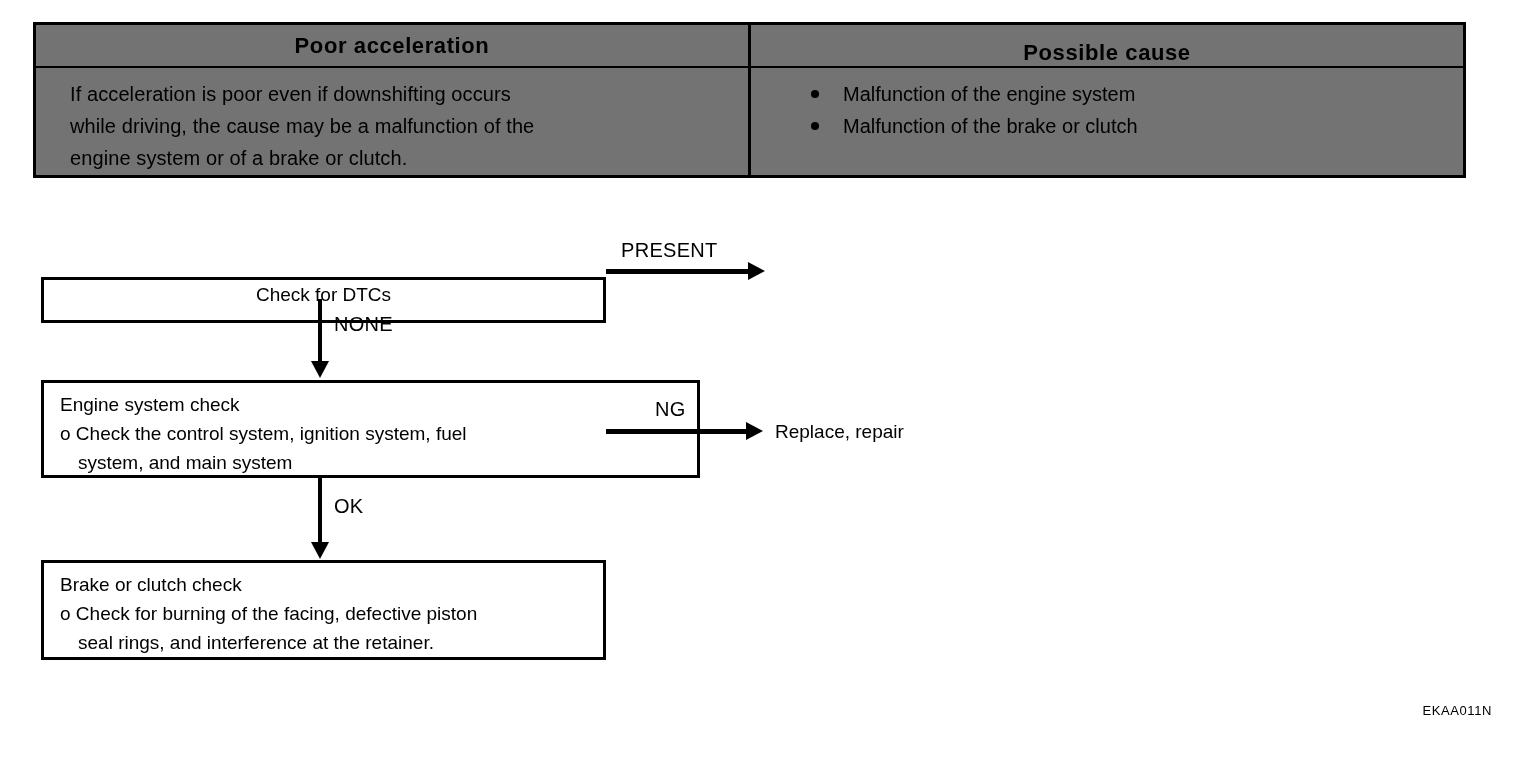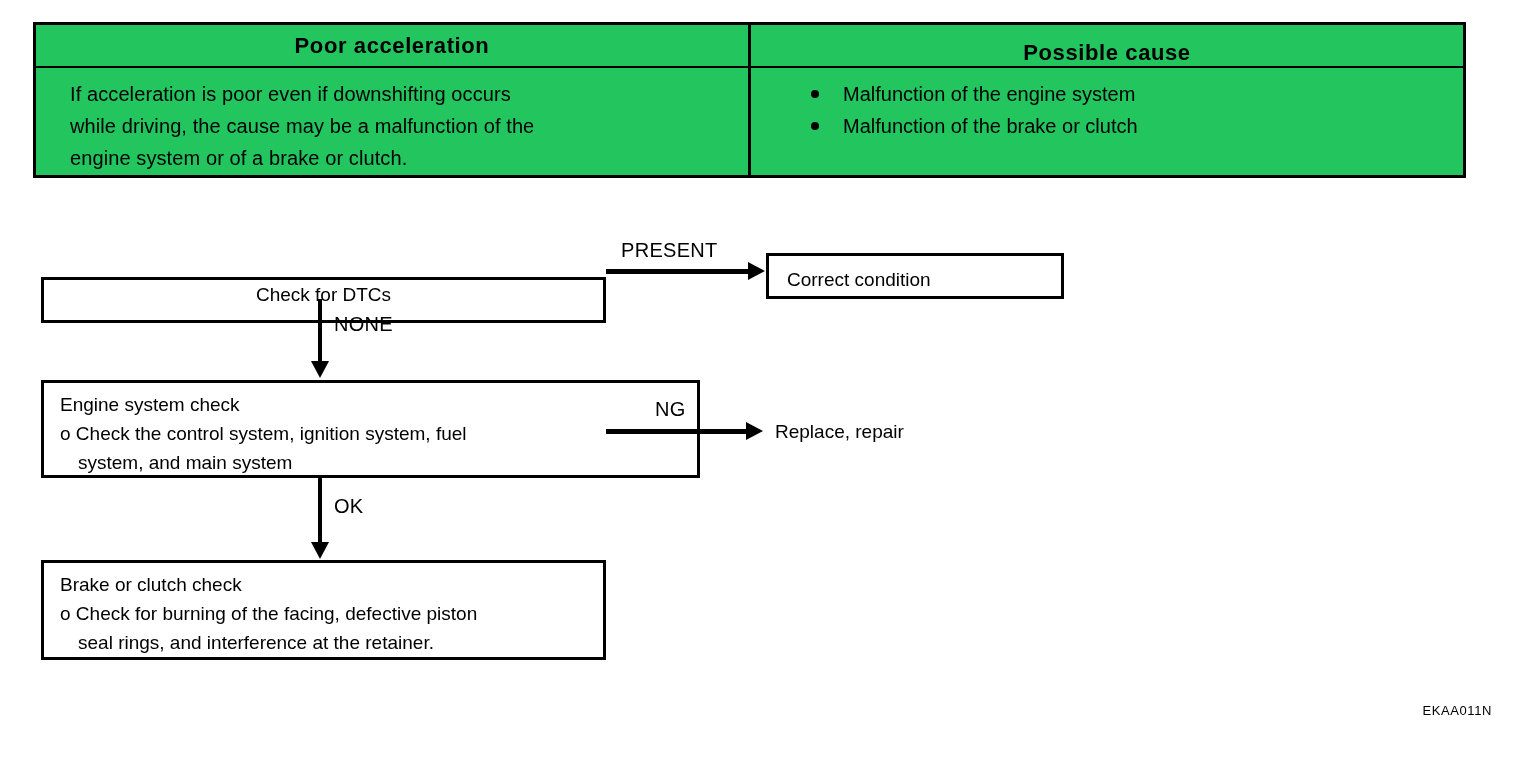--- a/index.html
+++ b/index.html
@@ -28,21 +28,21 @@
   .symptom-table {
     position: absolute;
     left: 33px;
     top: 22px;
     width: 1433px;
     height: 156px;
     border: 3px solid #000;
     box-sizing: border-box;
     display: flex;
     flex-direction: column;
-    background: #22c55e;
+    background: #737373;
   }
   .table-head-row {
     display: flex;
     height: 41px;
     border-bottom: 2px solid #000;
   }
   .table-body-row {
     display: flex;
     flex: 1 1 auto;
   }
@@ -212,23 +212,20 @@
   <div class="flow">
 
     <div class="fbox centered" style="left:41px; top:253px; width:565px; height:46px;">
       <span>Check for DTCs</span>
     </div>
 
     <div class="fline" style="left:606px; top:269px; width:142px; height:5px;"></div>
     <div class="arrow-right" style="left:748px; top:262px;"></div>
     <div class="flabel" style="left:621px; top:239px;">PRESENT</div>
 
-    <div class="fbox padded" style="left:766px; top:253px; width:298px; height:46px; padding-top:9px; padding-left:18px;">
-      <span>Correct condition</span>
-    </div>
 
     <div class="fline" style="left:318px; top:299px; width:4px; height:64px;"></div>
     <div class="arrow-down" style="left:311px; top:361px;"></div>
     <div class="flabel" style="left:334px; top:313px;">NONE</div>
 
     <div class="fbox padded" style="left:41px; top:380px; width:659px; height:98px;">
       <span class="sub-line">Engine system check</span>
       <span class="sub-line">o Check the control system, ignition system, fuel</span>
       <span class="sub-line indent">system, and main system</span>
     </div>

